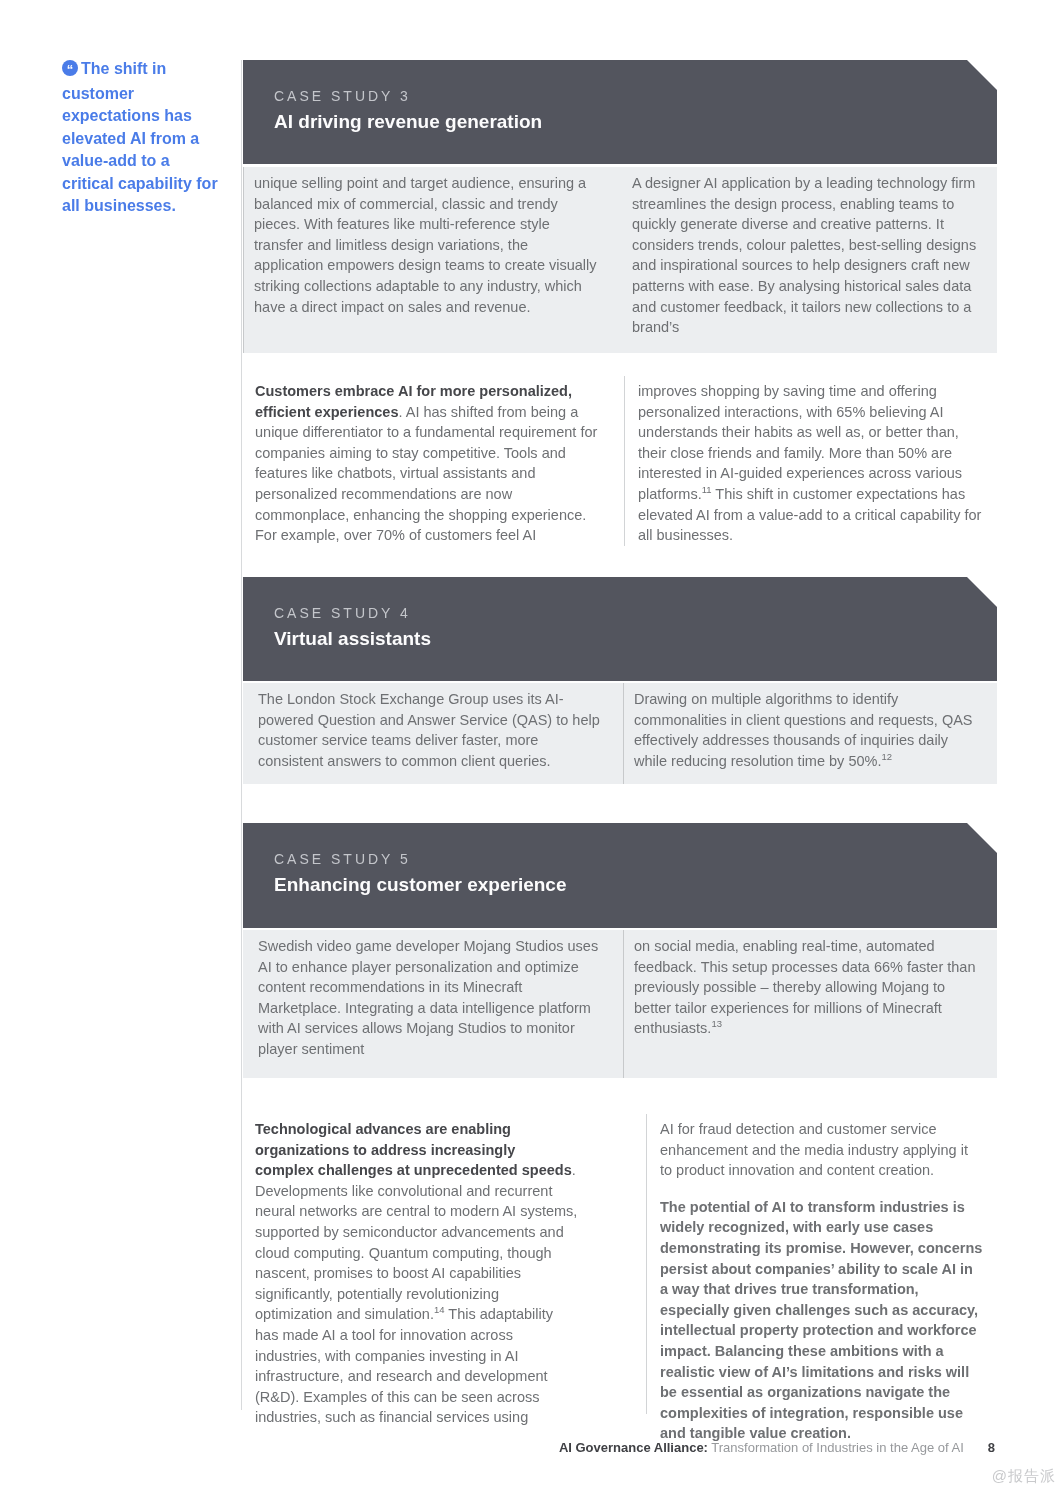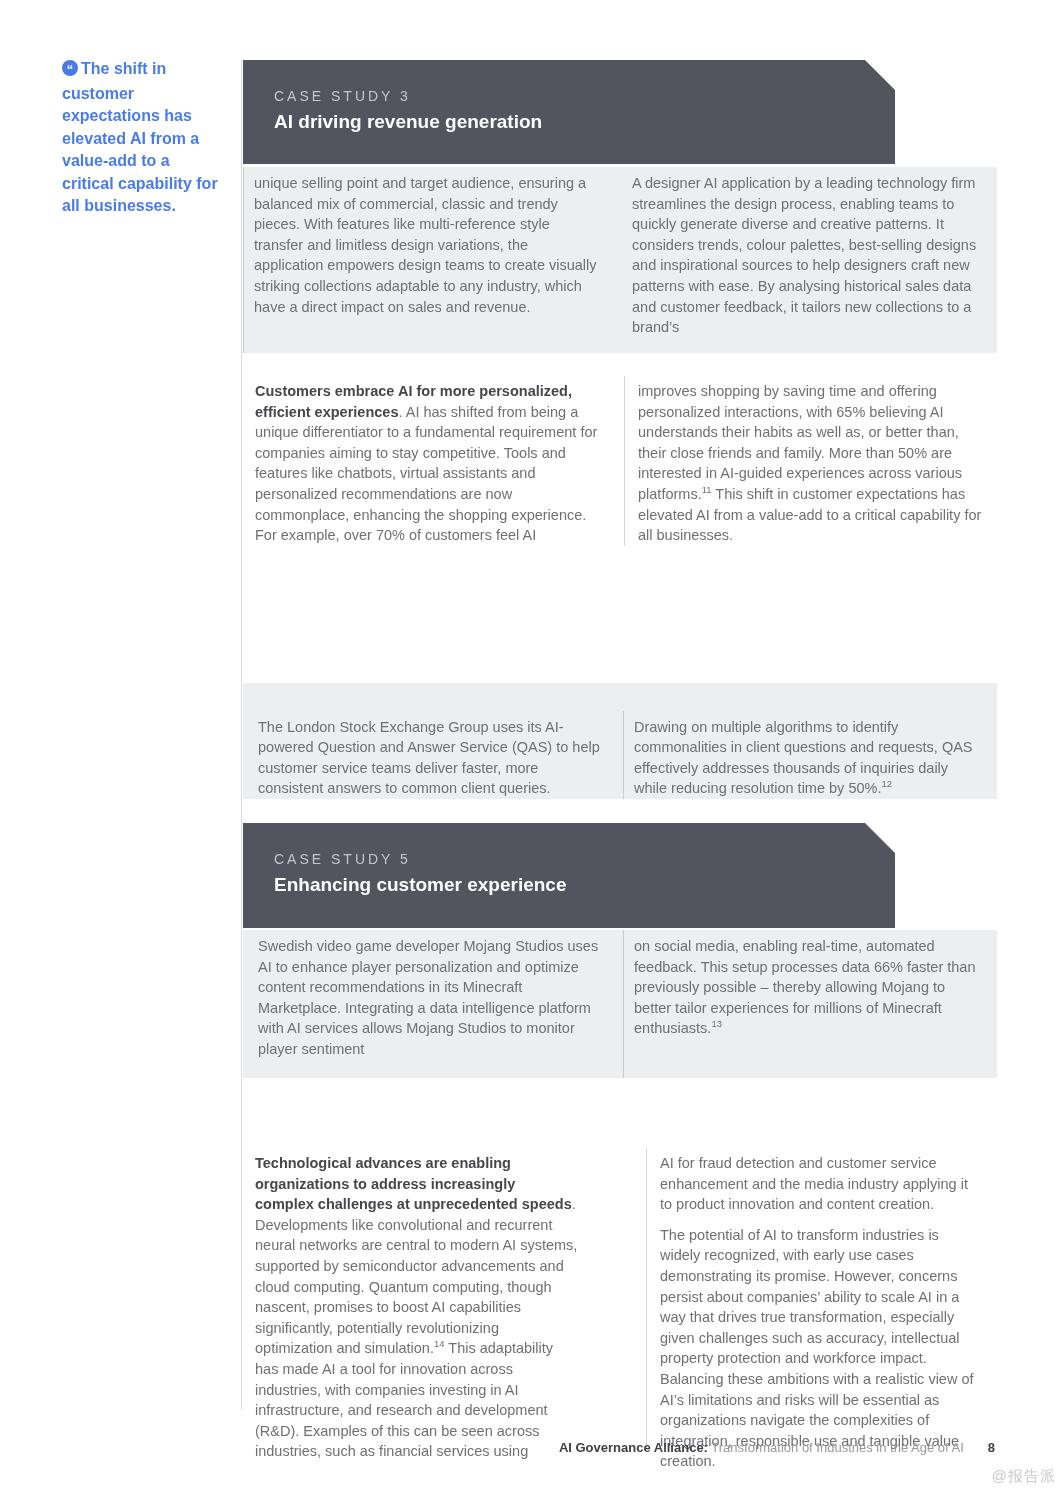--- a/index.html
+++ b/index.html
@@ -12,42 +12,42 @@
     background:#d8dadc;
   }
   
   .pull-quote {
     position:absolute; left:62px; top:58px; width:158px;
     color:#4a7ce8; font-size:16px; line-height:22.5px; font-weight:600;
   }
   .quote-icon {display:inline-block; vertical-align:-2px; margin-right:3px;}
   
   .banner {
-    position:absolute; left:243px; width:652px; height:104px;
+    position:absolute; left:243px; width:754px; height:104px;
     background:#53555e;
     clip-path:polygon(0 0, calc(100% - 30px) 0, 100% 30px, 100% 100%, 0 100%);
   }
   .banner-label {
     position:absolute; left:31px; top:28px;
     font-size:14px; letter-spacing:3px; color:#c4c6cb;
   }
   .banner-title {
     position:absolute; left:31px; top:51px;
     font-size:19px; font-weight:bold; color:#fcfcfd;
   }
   
   .cols {position:absolute; left:243px; width:754px; display:flex;}
   .graybox {background:#eceef0;}
   .col {flex:1; font-size:14.5px; line-height:20.6px; color:#6e7073;}
   .graybox .col-l {padding:6px 20px 0 15px;}
   .graybox .col-r {border-left:1px solid #c7c9cb; padding:6px 18px 0 10px;}
   .body .col-l {padding:5px 24px 0 12px;}
   .body .col-r {border-left:1px solid #d2d4d6; padding:5px 14px 0 13px;}
   .col p {margin:0;}
-  .col p.p2 {margin-top:10px;}
+  .col p.p2 {margin-top:16px;font-weight:bold;}
   .lead {font-weight:bold; color:#46474b;}
   sup {font-size:9.5px; line-height:0;}
   
   .footer {
     position:absolute; top:1440px; right:66px;
     font-size:13px; color:#97999c; white-space:nowrap;text-align:right;
   }
   .footer .fbold {font-weight:bold; color:#3f4044;}
   .footer .pagenum {font-weight:bold; color:#3f4044; margin-left:24px;}
   .watermark {
@@ -83,22 +83,26 @@
 
   <section class="cols body" style="top:376px; height:170px;">
     <div class="col col-l">
       <p><span class="lead">Customers embrace AI for more personalized, efficient experiences</span><span>. AI has shifted from being a unique differentiator to a fundamental requirement for companies aiming to stay competitive. Tools and features like chatbots, virtual assistants and personalized recommendations are now commonplace, enhancing the shopping experience. For example, over 70% of customers feel AI</span></p>
     </div>
     <div class="col col-r">
       <p><span>improves shopping by saving time and offering personalized interactions, with 65% believing AI understands their habits as well as, or better than, their close friends and family. More than 50% are interested in AI-guided experiences across various platforms.</span><sup>11</sup><span> This shift in customer expectations has elevated AI from a value-add to a critical capability for all businesses.</span></p>
     </div>
   </section>
 
+  <section class="banner" style="top:577px;">
+    <div class="banner-label">CASE STUDY 4</div>
+    <div class="banner-title">Virtual assistants</div>
+  </section>
 
-  <section class="cols graybox" style="top:683px; height:116px;align-items:flex-end;">
+  <section class="cols graybox" style="top:683px; height:101px;">
     <div class="col col-l">
       <p>The London Stock Exchange Group uses its AI-powered Question and Answer Service (QAS) to help customer service teams deliver faster, more consistent answers to common client queries.</p>
     </div>
     <div class="col col-r">
       <p><span>Drawing on multiple algorithms to identify commonalities in client questions and requests, QAS effectively addresses thousands of inquiries daily while reducing resolution time by 50%.</span><sup>12</sup></p>
     </div>
   </section>
 
   <section class="banner" style="top:823px; height:105px;">
     <div class="banner-label">CASE STUDY 5</div>
@@ -107,21 +111,21 @@
 
   <section class="cols graybox" style="top:930px; height:148px;">
     <div class="col col-l">
       <p>Swedish video game developer Mojang Studios uses AI to enhance player personalization and optimize content recommendations in its Minecraft Marketplace. Integrating a data intelligence platform with AI services allows Mojang Studios to monitor player sentiment</p>
     </div>
     <div class="col col-r">
       <p><span>on social media, enabling real-time, automated feedback. This setup processes data 66% faster than previously possible – thereby allowing Mojang to better tailor experiences for millions of Minecraft enthusiasts.</span><sup>13</sup></p>
     </div>
   </section>
 
-  <section class="cols body" style="top:1148px; height:300px;gap:44px;">
+  <section class="cols body" style="top:1114px; height:300px;gap:44px;">
     <div class="col col-l">
       <p><span class="lead">Technological advances are enabling organizations to address increasingly complex challenges at unprecedented speeds</span><span>. Developments like convolutional and recurrent neural networks are central to modern AI systems, supported by semiconductor advancements and cloud computing. Quantum computing, though nascent, promises to boost AI capabilities significantly, potentially revolutionizing optimization and simulation.</span><sup>14</sup><span> This adaptability has made AI a tool for innovation across industries, with companies investing in AI infrastructure, and research and development (R&amp;D). Examples of this can be seen across industries, such as financial services using</span></p>
     </div>
     <div class="col col-r">
       <p>AI for fraud detection and customer service enhancement and the media industry applying it to product innovation and content creation.</p>
       <p class="p2">The potential of AI to transform industries is widely recognized, with early use cases demonstrating its promise. However, concerns persist about companies’ ability to scale AI in a way that drives true transformation, especially given challenges such as accuracy, intellectual property protection and workforce impact. Balancing these ambitions with a realistic view of AI’s limitations and risks will be essential as organizations navigate the complexities of integration, responsible use and tangible value creation.</p>
     </div>
   </section>
 
   <footer class="footer"><span class="fbold">AI Governance Alliance:</span><span> Transformation of Industries in the Age of AI</span><span class="pagenum">8</span></footer>

